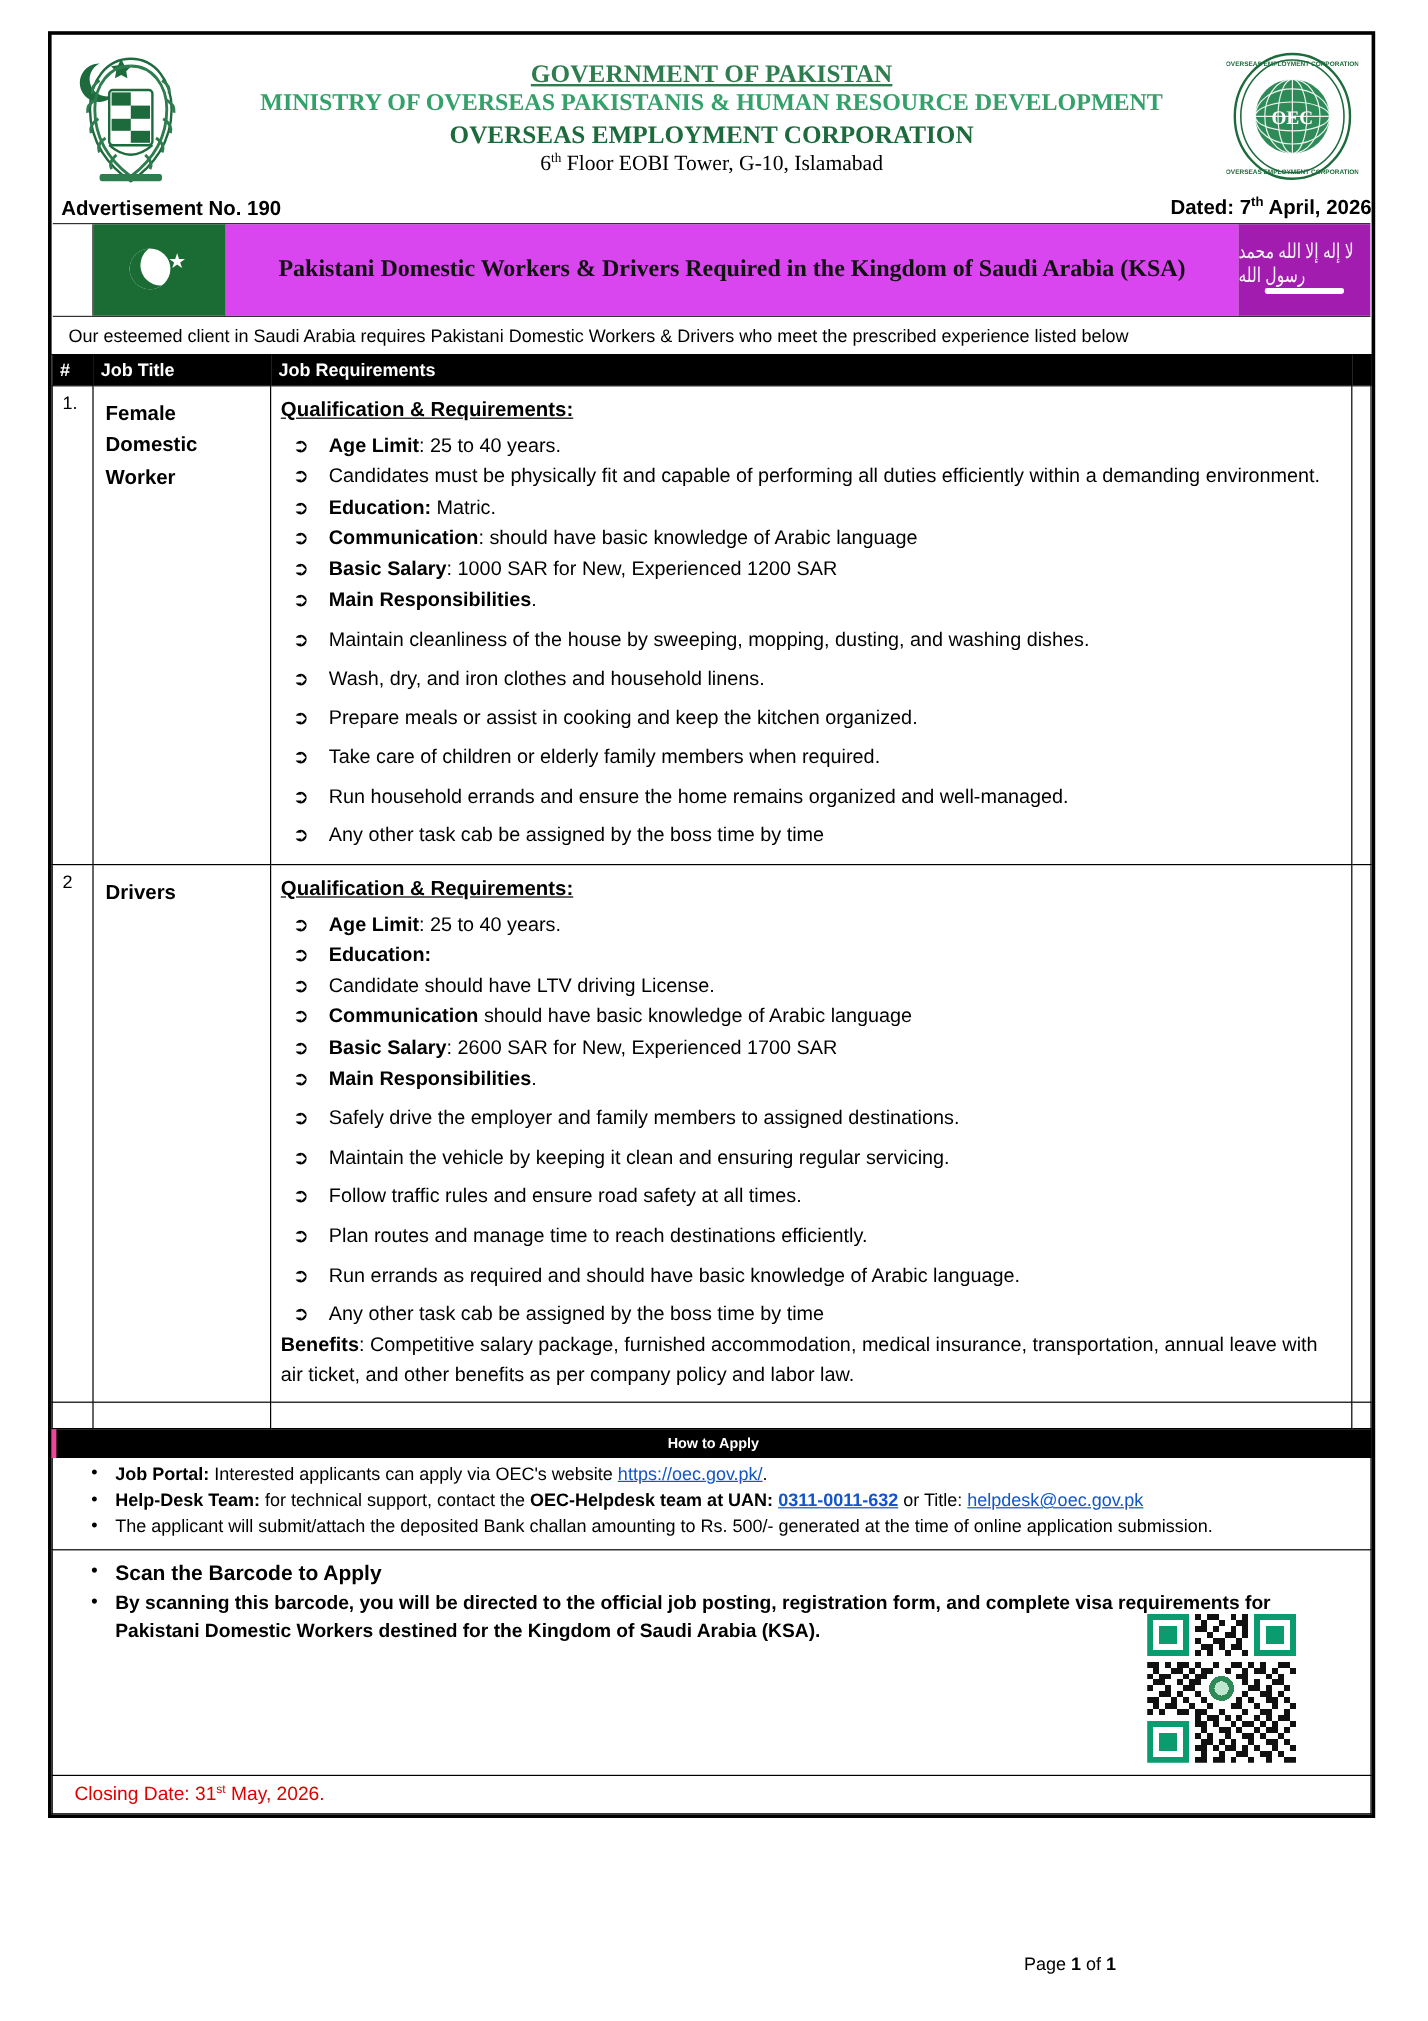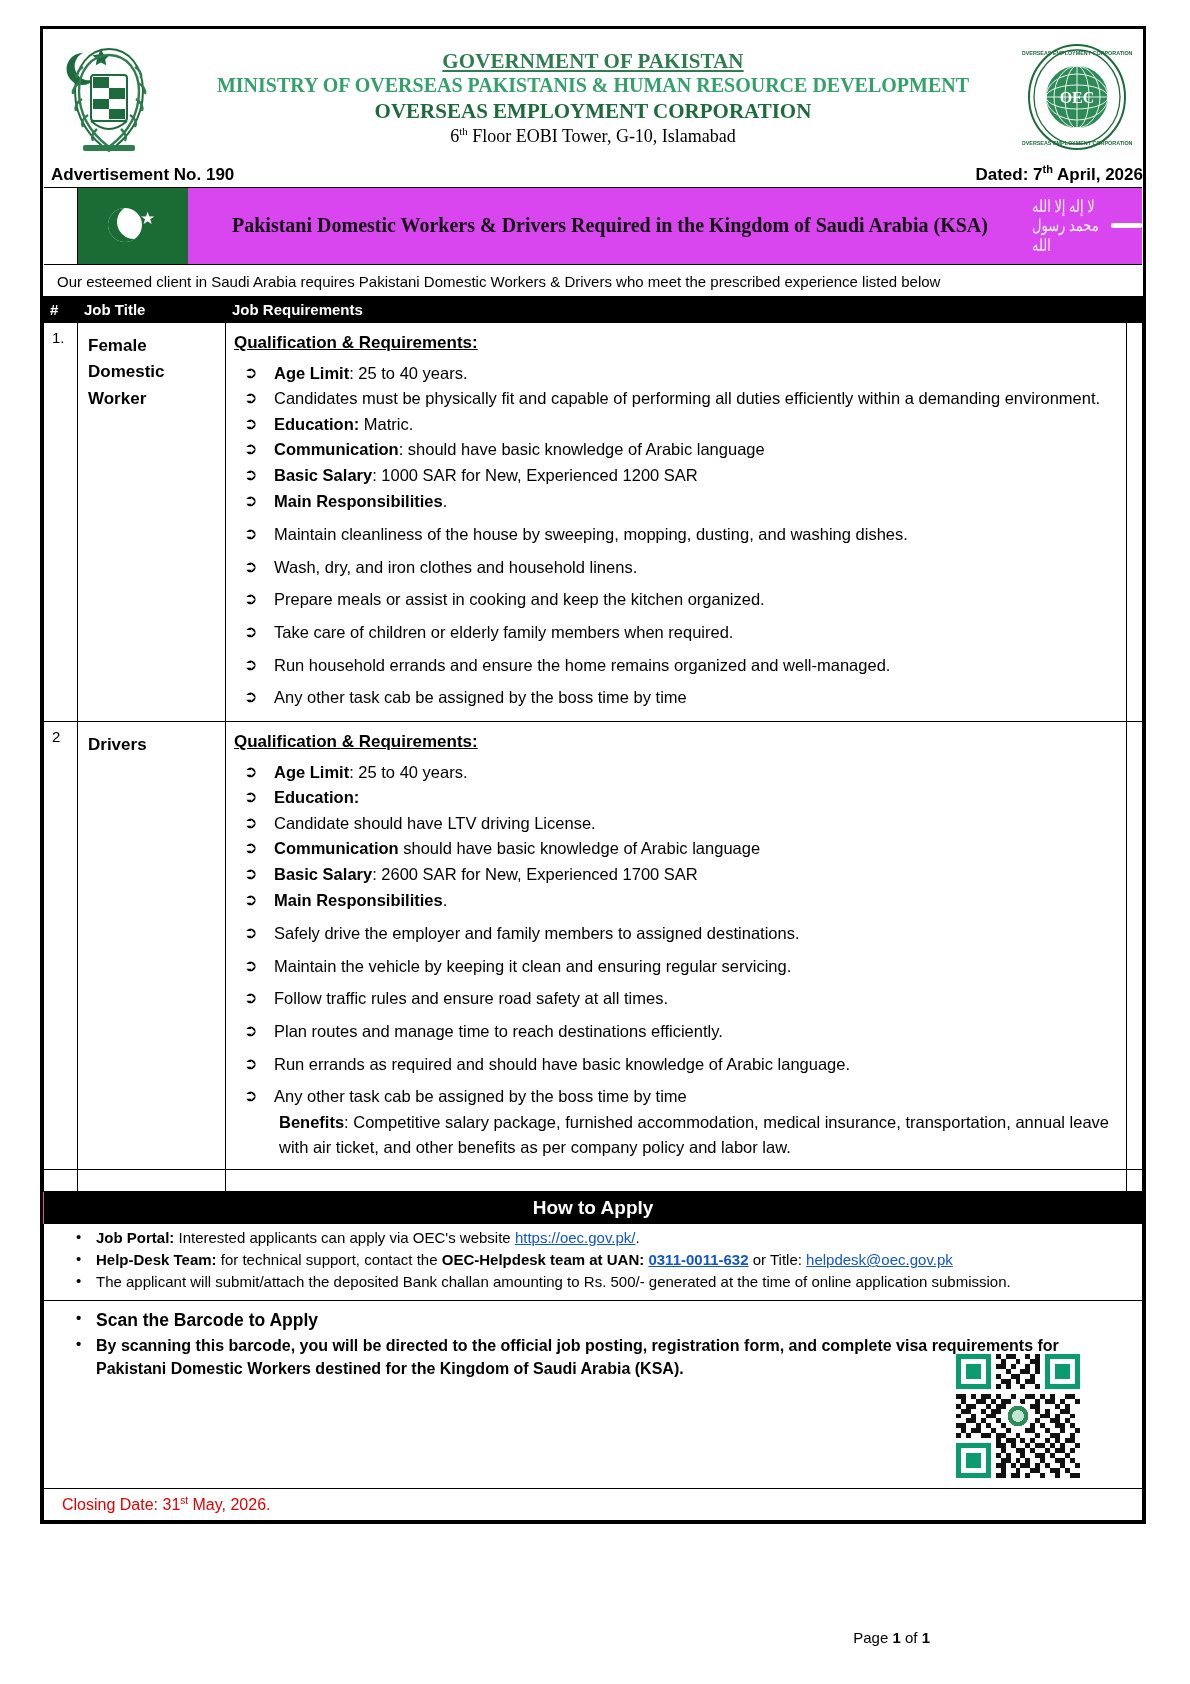--- a/index.html
+++ b/index.html
@@ -135,24 +135,24 @@
     text-align: center;
     font-family: "Liberation Serif", serif;
     font-size: 20px;
     font-weight: bold;
     color: #111;
     padding: 0 16px;
     line-height: 1.35;
   }
   .flag-sa {
     width: 110px; flex: 0 0 110px;
-    background: #d946ef;
+    background: #a21caf;
     color: #fff;
     display: flex;
-    flex-direction: row;
+    flex-direction: column;
     align-items: center;
     justify-content: center;
     gap: 6px;
   }
   .flag-sa .shahada {
     font-size: 13px;
     letter-spacing: -1px;
     opacity: .95;
     transform: scaleY(1.3);
   }
@@ -233,33 +233,32 @@
     left: 10px; top: 0;
     font-size: 16px;
     font-weight: bold;
     font-family: "DejaVu Sans", sans-serif;
   }
   li.just { text-align: justify; }
   .benefits {
     font-size: 16.5px;
     line-height: 1.5;
     margin-top: 2px;
-    margin-left: 45px;
   }
   .gap-row td { border: 1px solid #000; height: 22px; }
 
   
   .howto-bar {
     background: #000;
     color: #fff;
     text-align: center;
-    font-size: 19px;
+    font-size: 12px;
     font-weight: bold;
     padding: 5px 0;
-    border-left: 1px solid #ec4899;
+    border-left: 4px solid #ec4899;
     border-right: 1px solid #000;
   }
   .apply-box {
     border: 1px solid #000;
     border-top: 0;
     padding: 4px 10px 6px 10px;
   }
   ul.dots { list-style: none; margin: 0; padding: 0; }
   ul.dots > li {
     position: relative;

